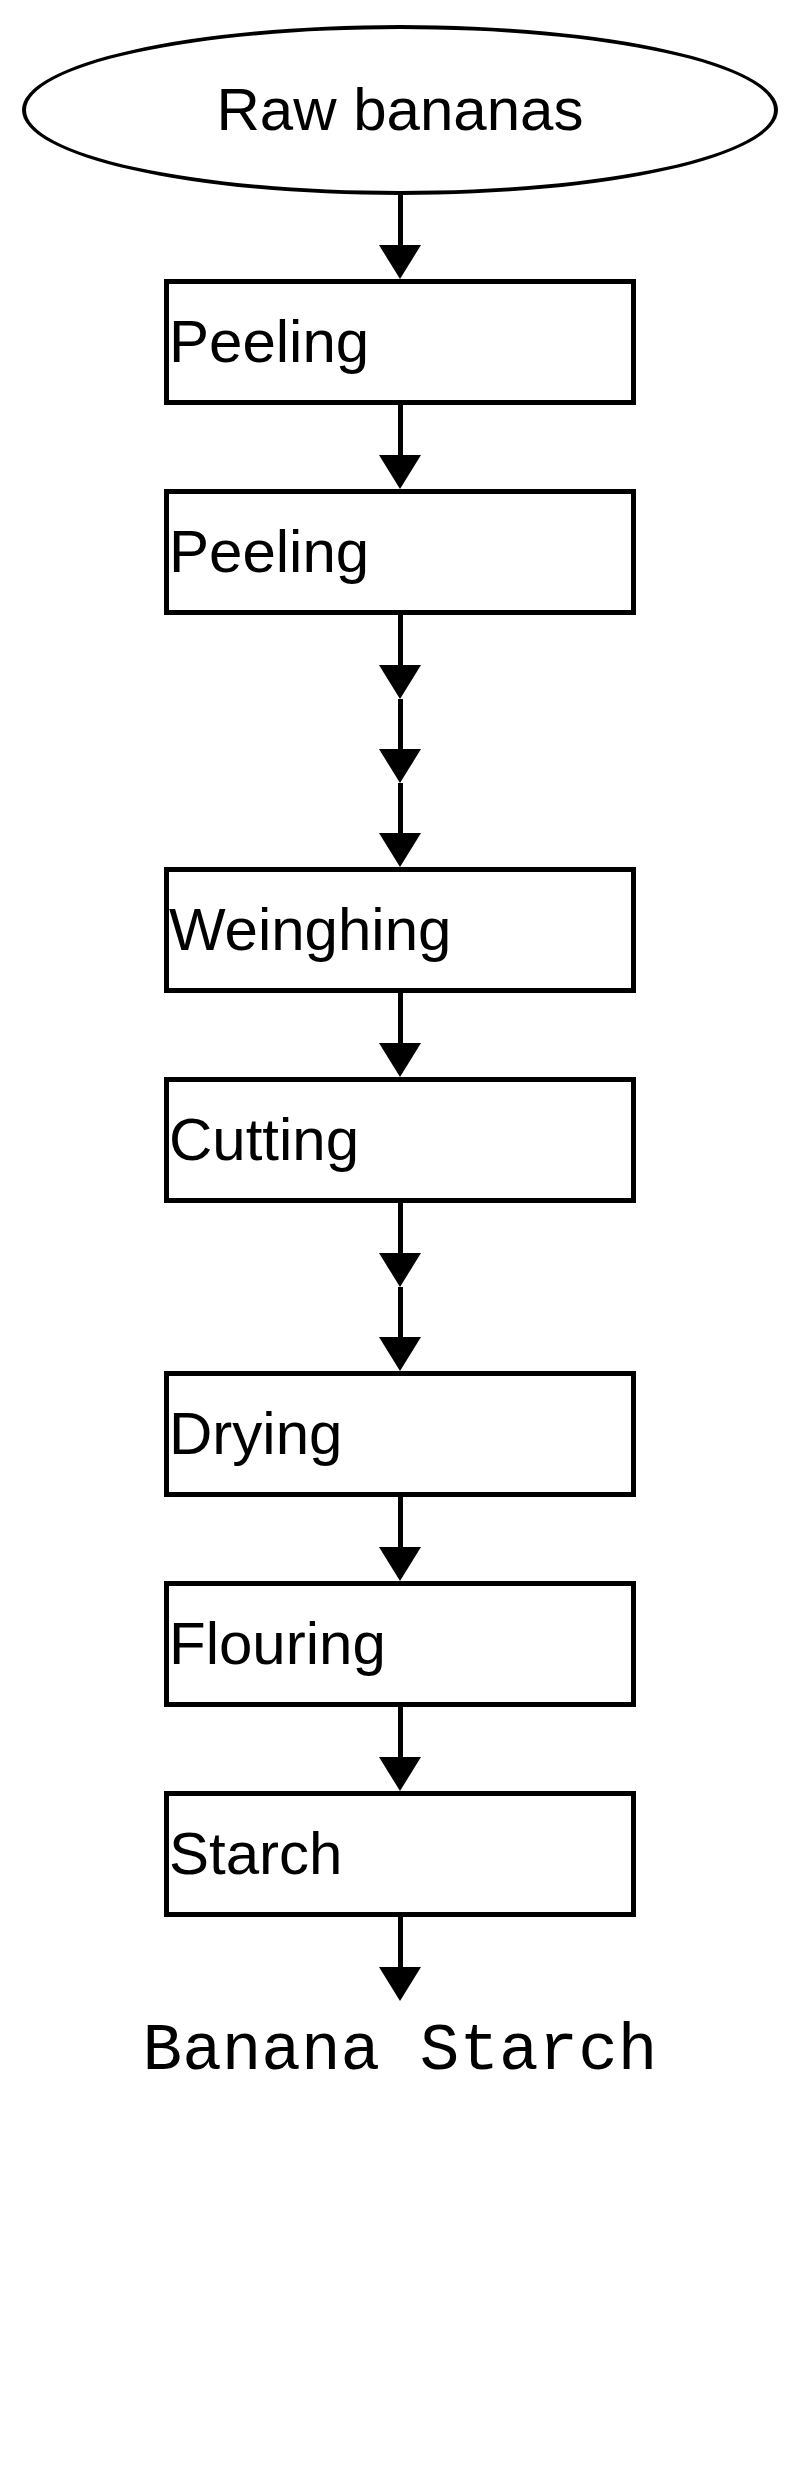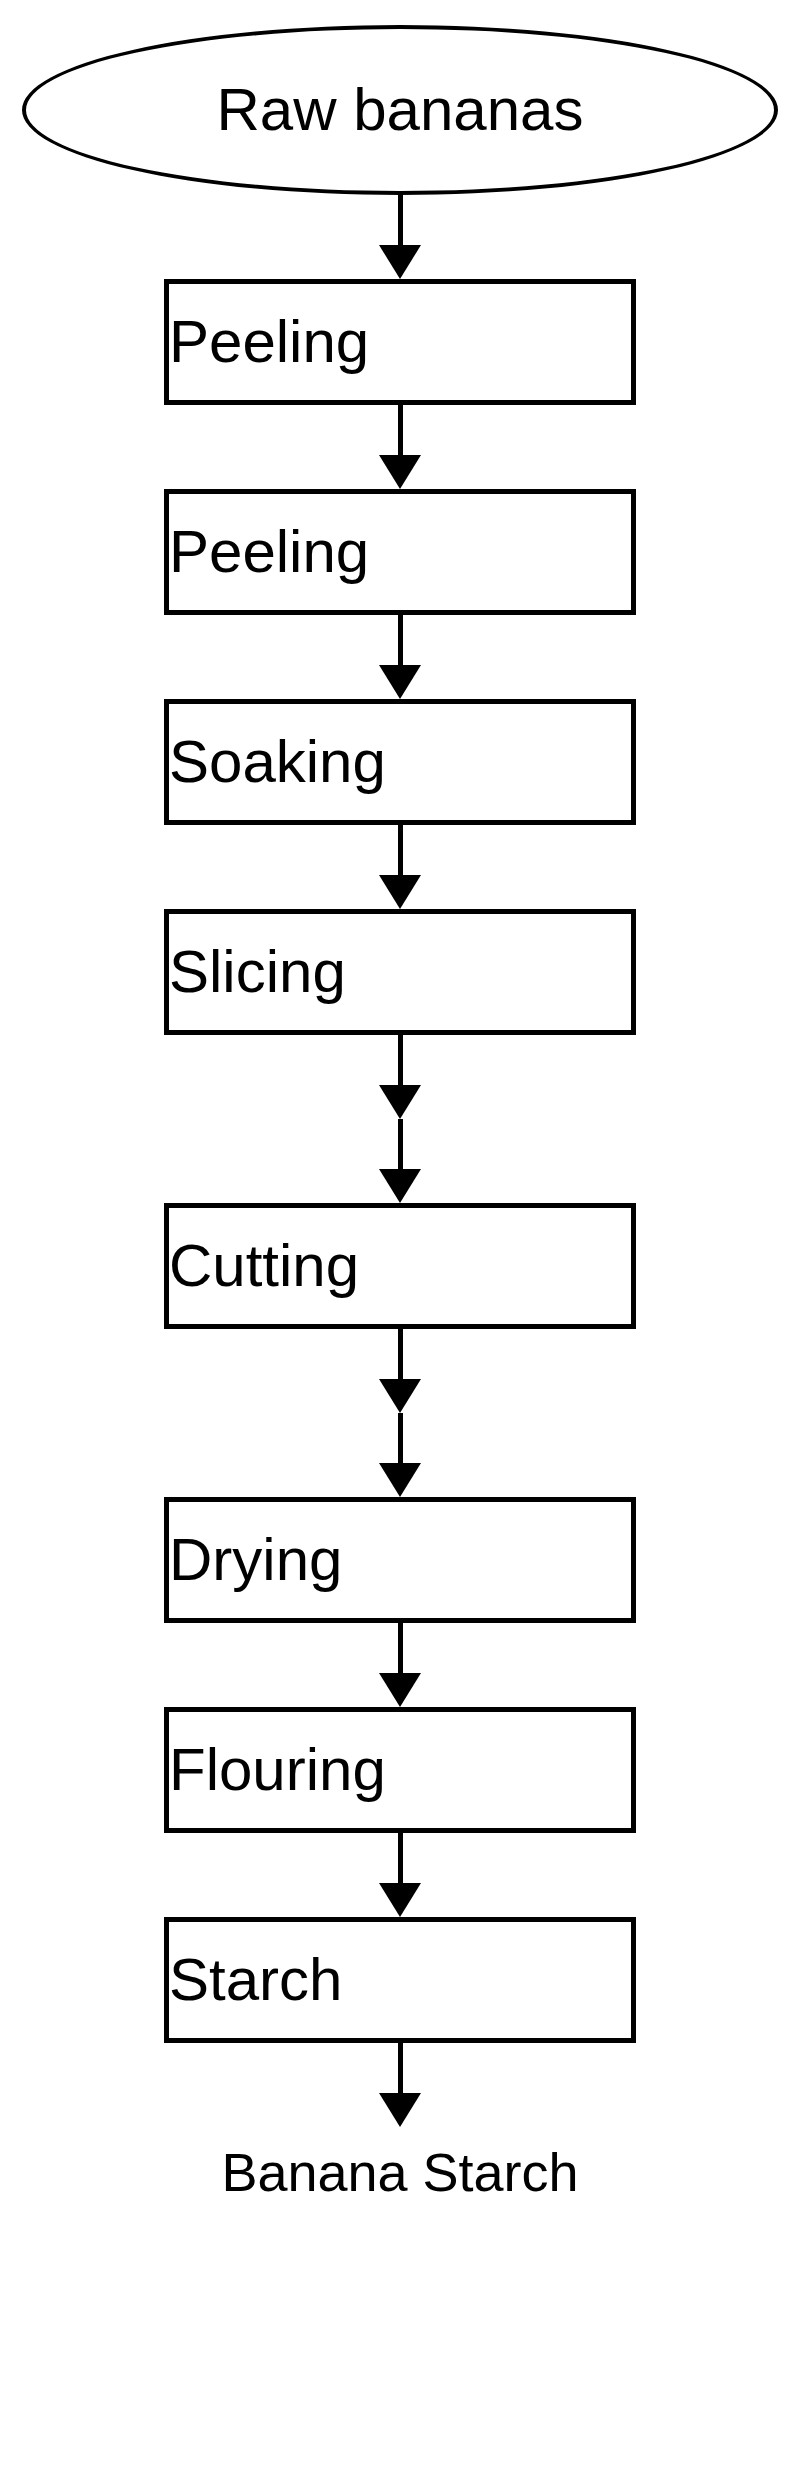--- a/index.html
+++ b/index.html
@@ -66,24 +66,25 @@
   }
   .arrow .head {
     width: 0;
     height: 0;
     border-left: 21px solid transparent;
     border-right: 21px solid transparent;
     border-top: 34px solid #000000;
   }
   .end-label {
     margin-top: 18px;
-    font-size: 54px;
+    font-size: 66px;
     line-height: 1;
     color: #000000;
     white-space: nowrap;
+    font-family: Liberation Mono, monospace;
   }
 </style>
 </head>
 <body>
 
 <div class="canvas">
 
   <div class="node-ellipse">
     <span class="node-label">Raw bananas</span>
   </div>
@@ -104,38 +105,35 @@
 
   <div class="node-box">
     <span class="node-label">Peeling</span>
   </div>
 
   <div class="arrow">
     <div class="shaft"></div>
     <div class="head"></div>
   </div>
 
-  <div class="node-box">
-    <span class="node-label">Soaking</span>
+
+  <div class="arrow">
+    <div class="shaft"></div>
+    <div class="head"></div>
   </div>
+
 
   <div class="arrow">
     <div class="shaft"></div>
     <div class="head"></div>
   </div>
 
   <div class="node-box">
-    <span class="node-label">Slicing</span>
+    <span class="node-label">Weinghing</span>
   </div>
-
-  <div class="arrow">
-    <div class="shaft"></div>
-    <div class="head"></div>
-  </div>
-
 
   <div class="arrow">
     <div class="shaft"></div>
     <div class="head"></div>
   </div>
 
   <div class="node-box">
     <span class="node-label">Cutting</span>
   </div>
 

